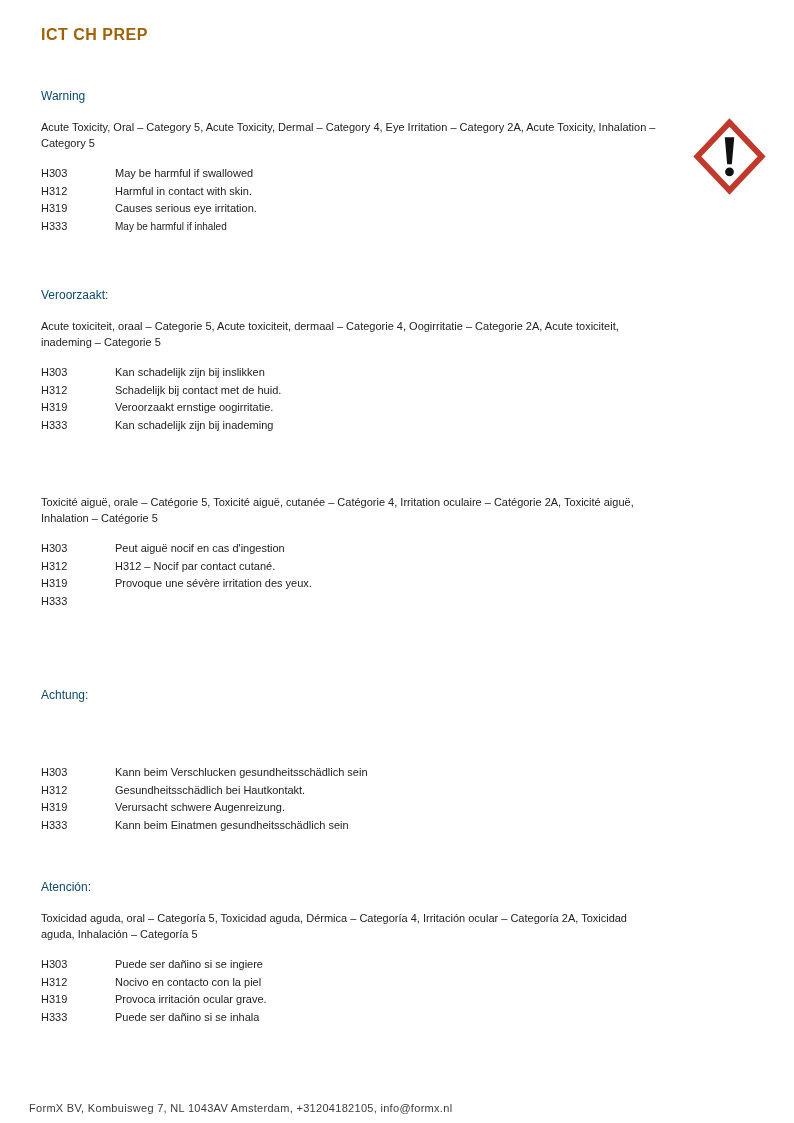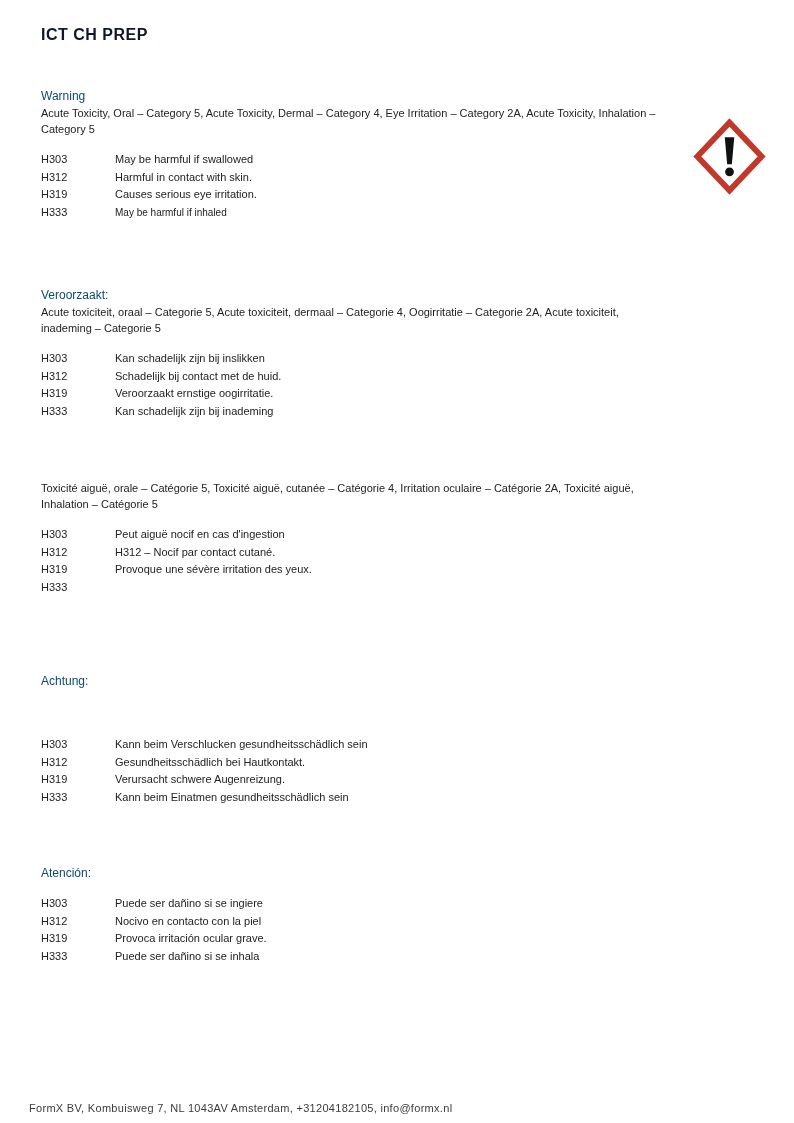--- a/index.html
+++ b/index.html
@@ -7,36 +7,36 @@
   .page {
     position:relative;
     width:794px; height:1123px;
     background:#ffffff;
     font-family:"Liberation Sans", sans-serif;
     color:#1f1f1f;
     overflow:hidden;
   }
   .doc-title {
     position:absolute; left:41px; top:26px;
-    font-size:16px; font-weight:bold; letter-spacing:0.5px; color:#0f172a;
+    font-size:16px; font-weight:bold; letter-spacing:0.5px; color:#a16207;
   }
   .pictogram {
     position:absolute; left:693px; top:118px; width:73px; height:77px;
   }
   .sections {
     position:absolute; left:41px; top:88px; width:630px;
   }
   .section { height:192px; }
   .section:first-child { height:199px; }
   .signal-word {
     font-size:12px; font-weight:normal; color:#0c4a6e; line-height:16px;
   }
   .classification {
     font-size:11px; line-height:15.5px; min-height:31px;
-    max-width:622px; margin-top:2px; color:#222;
+    max-width:622px; margin-top:16px; color:#222;
   }
   .statement-rows { margin-top:15px; }
   .statement-row {
     display:grid; grid-template-columns:74px 1fr;
     height:17.6px; font-size:11px; align-items:start; color:#222;
   }
   .hazard-code { line-height:14px; }
   .hazard-statement { line-height:14px; }
   .hazard-statement.large-clipped {
     font-size:10px; line-height:15px; height:14px; overflow:hidden;
@@ -159,20 +159,21 @@
 
   <div class="statement-row">
     <span class="hazard-code">H333</span>
     <span class="hazard-statement">Kann beim Einatmen gesundheitsschädlich sein</span>
   </div>
 </div>
   </div>
 
   <div class="section">
     <div class="signal-word">Atención:</div>
+    <div class="classification">Toxicidad aguda, oral – Categoría 5, Toxicidad aguda, Dérmica – Categoría 4, Irritación ocular – Categoría 2A, Toxicidad aguda, Inhalación – Categoría 5</div>
     <div class="statement-rows">
   <div class="statement-row">
     <span class="hazard-code">H303</span>
     <span class="hazard-statement">Puede ser dañino si se ingiere</span>
   </div>
 
   <div class="statement-row">
     <span class="hazard-code">H312</span>
     <span class="hazard-statement">Nocivo en contacto con la piel</span>
   </div>

